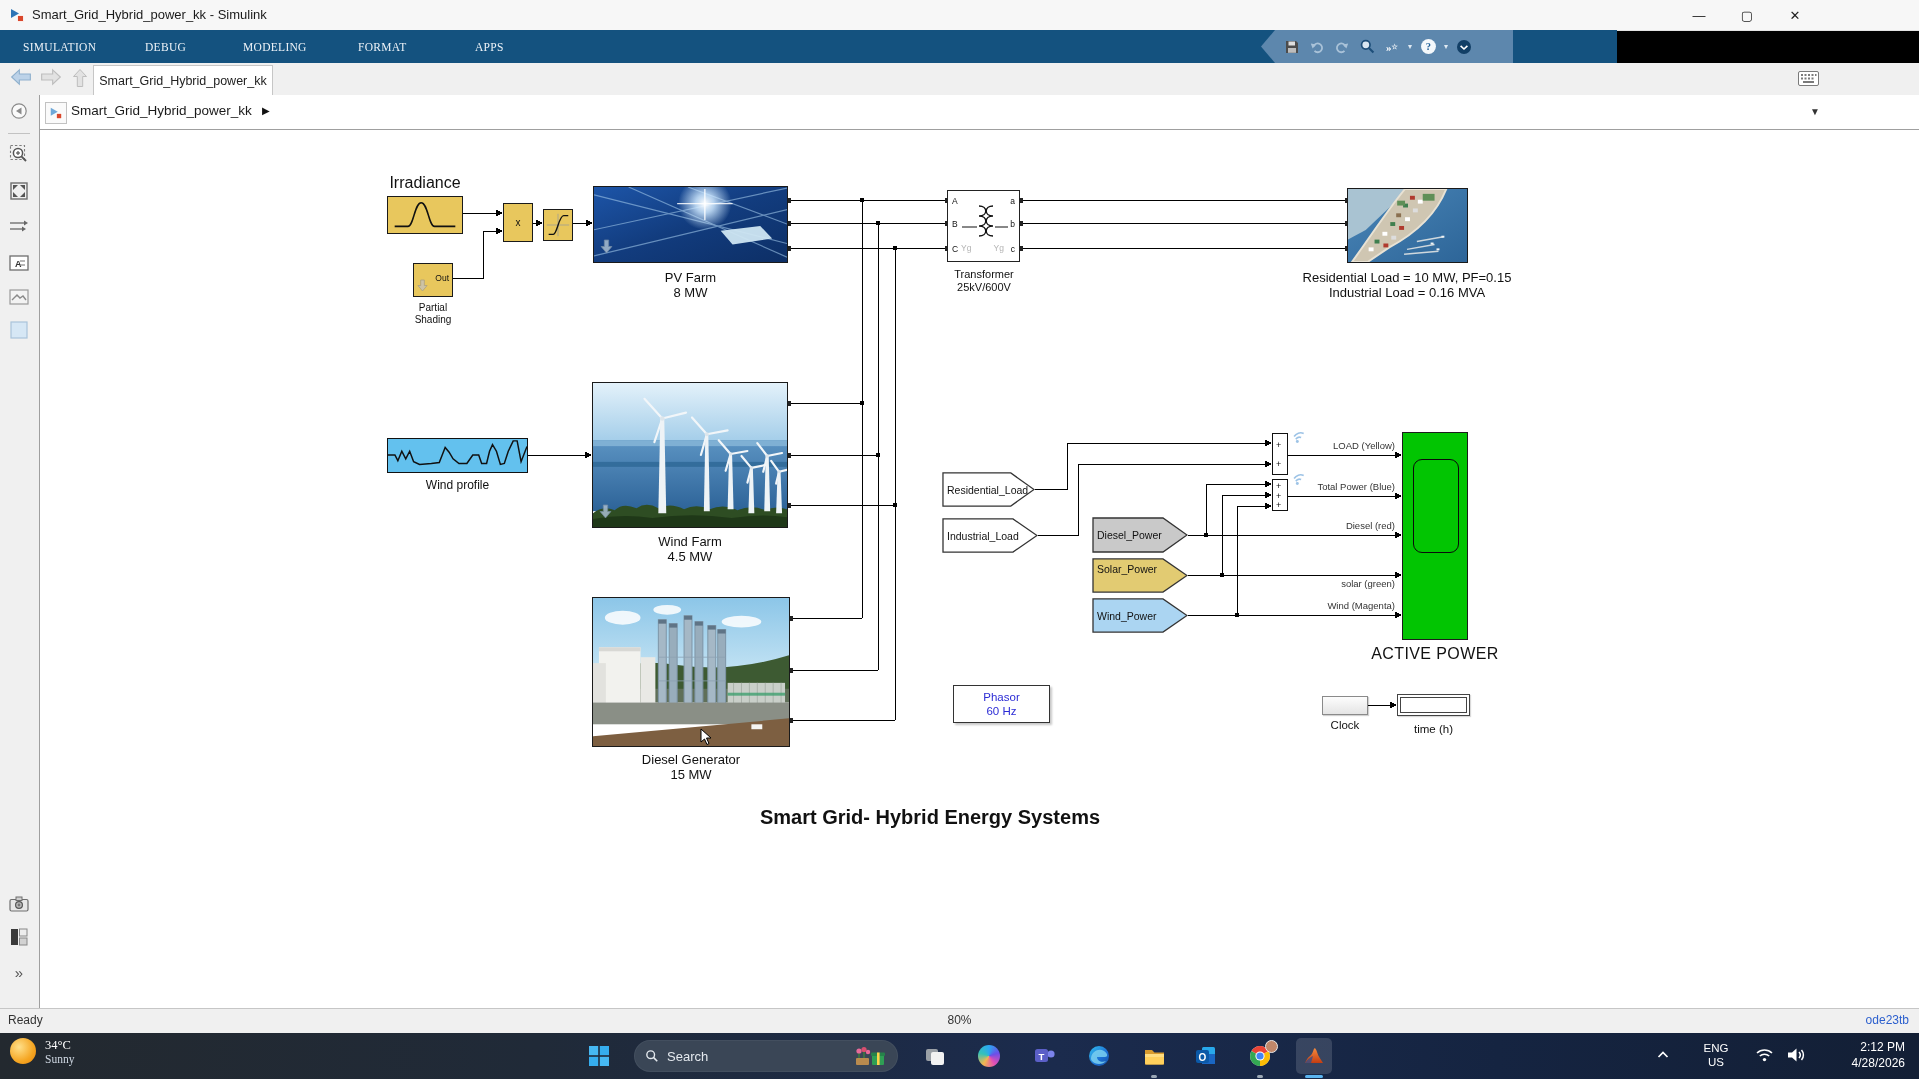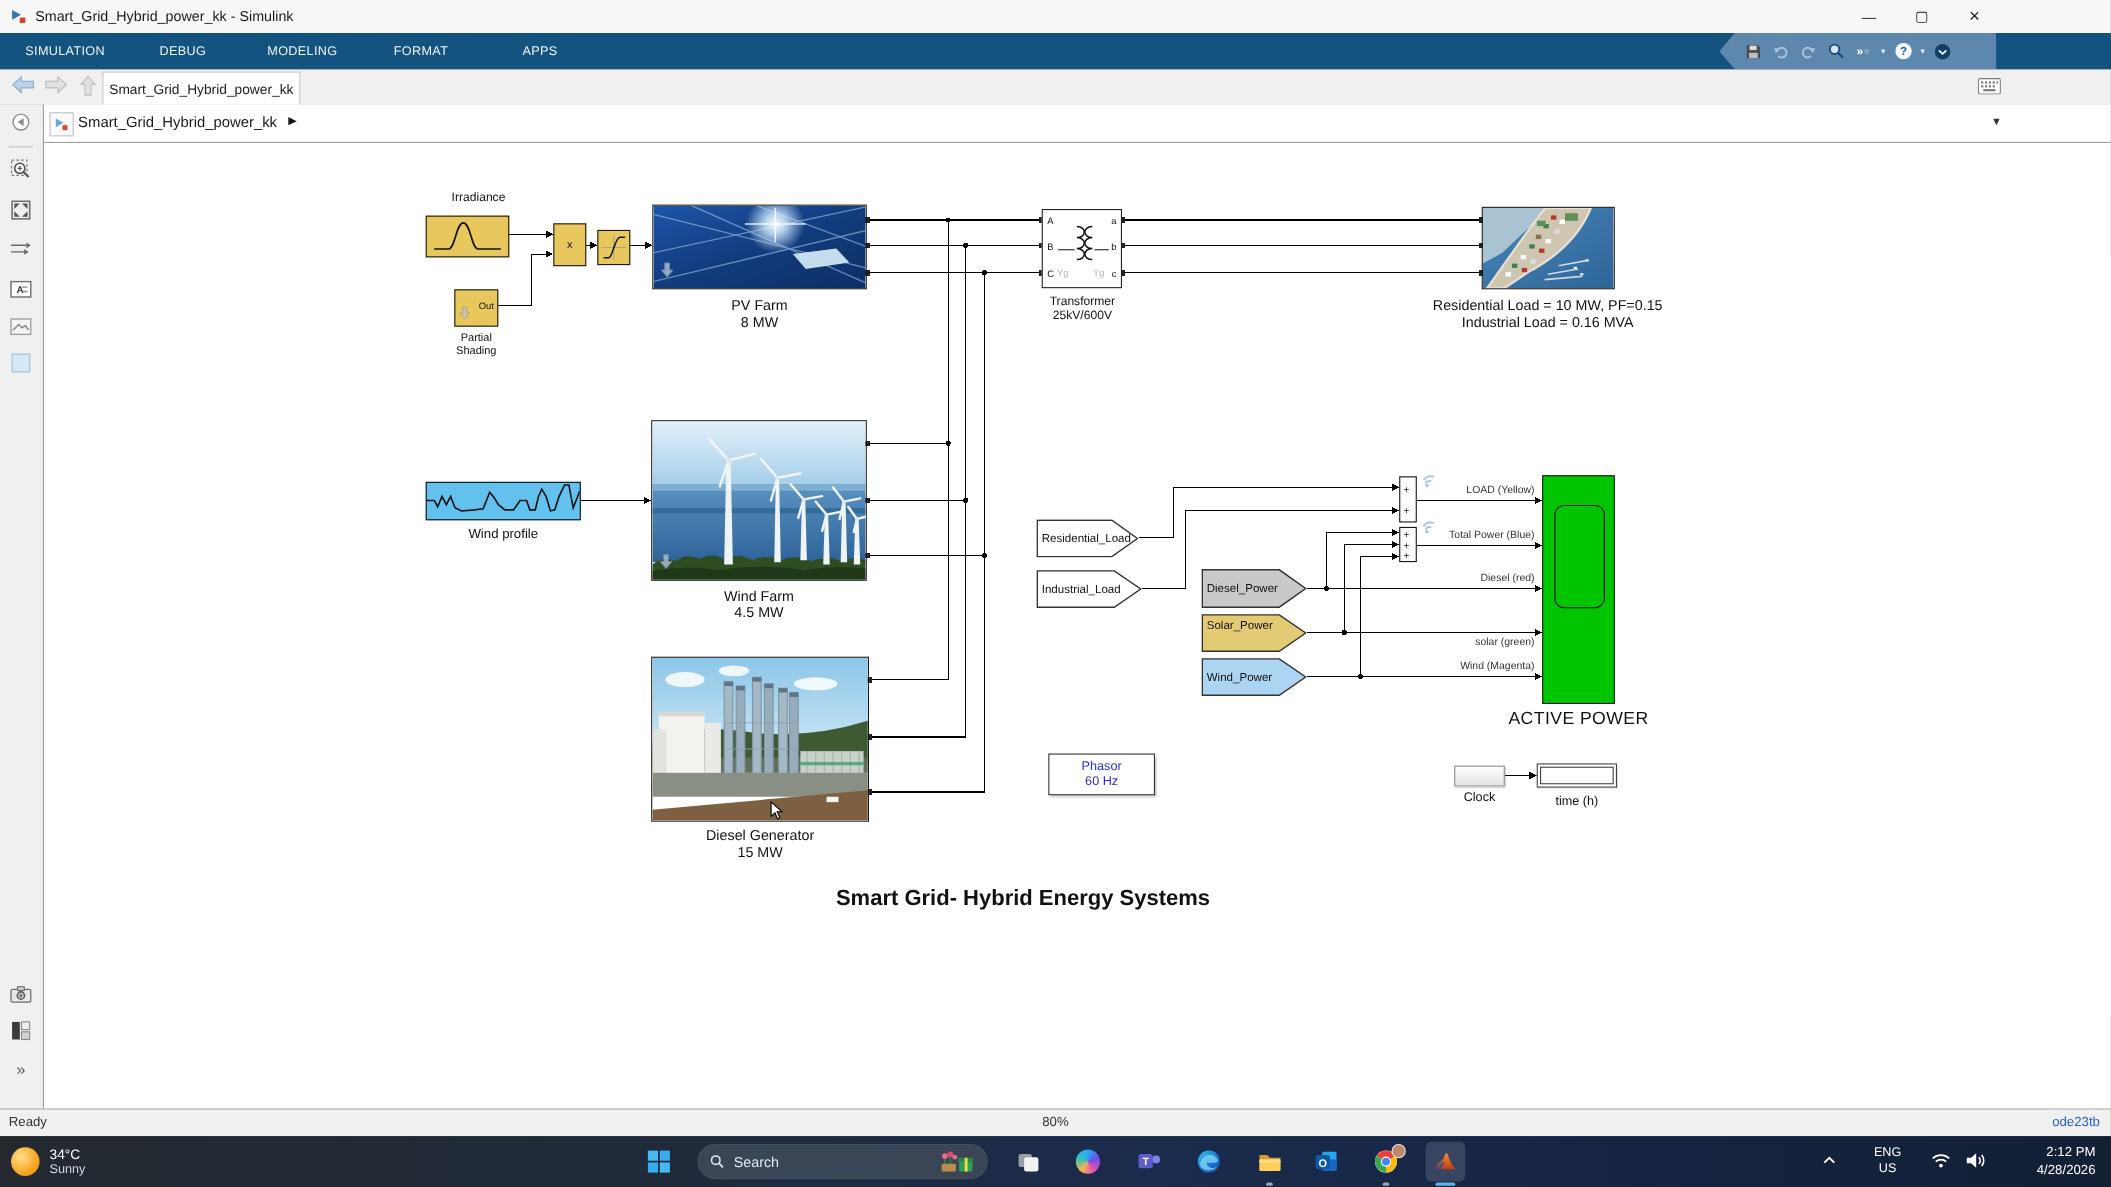--- a/index.html
+++ b/index.html
@@ -5,21 +5,21 @@
   html,body{margin:0;padding:0;width:1919px;height:1079px;overflow:hidden;
     font-family:"Liberation Sans","DejaVu Sans",sans-serif;background:#fff;}
   .abs{position:absolute;}
   #root{position:absolute;left:0;top:0;width:1919px;height:1079px;background:#000000;}
 
   
   #titlebar{left:0;top:0;width:1919px;height:30px;background:#f7f7f7;border-bottom:1px solid #e3e3e3;}
   #titlebar .ttl{left:32px;top:7px;font-size:13px;color:#1a1a1a;}
   .winbtn{top:0;width:48px;height:30px;display:flex;align-items:center;justify-content:center;color:#222;font-size:13px;}
   
-  #ribbon{left:0;top:30px;width:1919px;height:33px;background:#14527f;}
+  #ribbon{left:0;top:30px;width:1617px;height:33px;background:#14527f;font-family:Liberation Serif, serif;}
   .rtab{top:0;height:33px;display:flex;align-items:center;color:#eef3f8;font-size:11.5px;letter-spacing:.3px;}
   #qat{right:104px;top:0;height:33px;width:252px;background:#5d87ad;
        clip-path:polygon(14px 0,100% 0,100% 100%,14px 100%,0 50%);display:flex;align-items:center;gap:7px;padding-left:22px;box-sizing:border-box;}
   .qico{width:18px;height:18px;display:flex;align-items:center;justify-content:center;}
   .ddc{color:#dfe9f2;font-size:8px;}
   
   #tabrow{left:0;top:63px;width:1919px;height:32px;background:#f0f0f0;border-bottom:1px solid #c6c6c6;}
   .nav{top:5px;width:22px;height:20px;}
   #doctab{left:93px;top:2px;width:180px;height:30px;background:#fff;border:1px solid #c6c6c6;border-bottom:none;
      display:flex;align-items:center;justify-content:center;font-size:12.5px;color:#222;box-sizing:border-box;}
@@ -331,21 +331,21 @@
           <rect x="1304.5" y="115.5" width="5" height="5"></rect>
         <rect x="745.5" y="270.5" width="5" height="5"></rect>
           <rect x="745.5" y="322.5" width="5" height="5"></rect>
           <rect x="745.5" y="372.5" width="5" height="5"></rect>
         <rect x="747.5" y="485.5" width="5" height="5"></rect>
           <rect x="747.5" y="537.5" width="5" height="5"></rect>
           <rect x="747.5" y="587.5" width="5" height="5"></rect>
       </g>
     </svg>
 
-    <div class="blk-label" style="left:357px;top:44px;width:76px;font-size:11px;">Irradiance</div>
+    <div class="blk-label" style="left:347px;top:44px;width:76px;font-size:16px;">Irradiance</div>
     <div class="abs yellow" style="left:347px;top:66px;width:76px;height:38px;">
       <svg width="74" height="36" viewBox="0 0 76 38">
           <path d="M6,31 H20 C26,31 27,6 34,6 C41,6 42,31 48,31 H70" fill="none" stroke="#111" stroke-width="1.6"></path>
         </svg>
     </div>
 
     <div class="abs yellow" style="left:373px;top:133px;width:40px;height:34px;">
       <span class="abs" style="right:3px;top:9px;font-size:8.5px;color:#111;">Out</span>
       <span class="badge" style="left:3px;top:14px;">
         <svg width="11" height="13" viewBox="0 0 12 14">
@@ -690,21 +690,21 @@
     <div id="bigtitle" class="abs">Smart Grid- Hybrid Energy Systems</div>
   </div>
 
   <div id="statusbar" class="abs">
     <span class="abs" style="left:8px;top:4px;">Ready</span>
     <span class="abs" style="left:0;top:4px;width:1919px;text-align:center;">80%</span>
     <span class="abs" style="right:10px;top:4px;color:#2b5fce;">ode23tb</span>
   </div>
 
   <div id="taskbar" class="abs">
-    <div class="abs" style="left:10px;top:5px;width:150px;height:36px;display:flex;align-items:center;gap:9px;">
+    <div class="abs" style="left:10px;top:5px;width:150px;height:36px;display:flex;align-items:flex-start;gap:9px;font-family:Liberation Serif, serif;">
       <div style="width:26px;height:26px;border-radius:50%;background:radial-gradient(circle at 35% 35%,#ffe08a,#f5a623 60%,#e8860b);"></div>
       <div>
         <div style="color:#fff;font-size:12.5px;">34°C</div>
         <div style="color:#cfd8e3;font-size:11.5px;">Sunny</div>
       </div>
     </div>
 
     <div class="abs tbico" style="left:581px;">
       <svg width="22" height="22" viewBox="0 0 22 22">
         <rect x="1" y="1" width="9.2" height="9.2" fill="#46b8f2"></rect>

